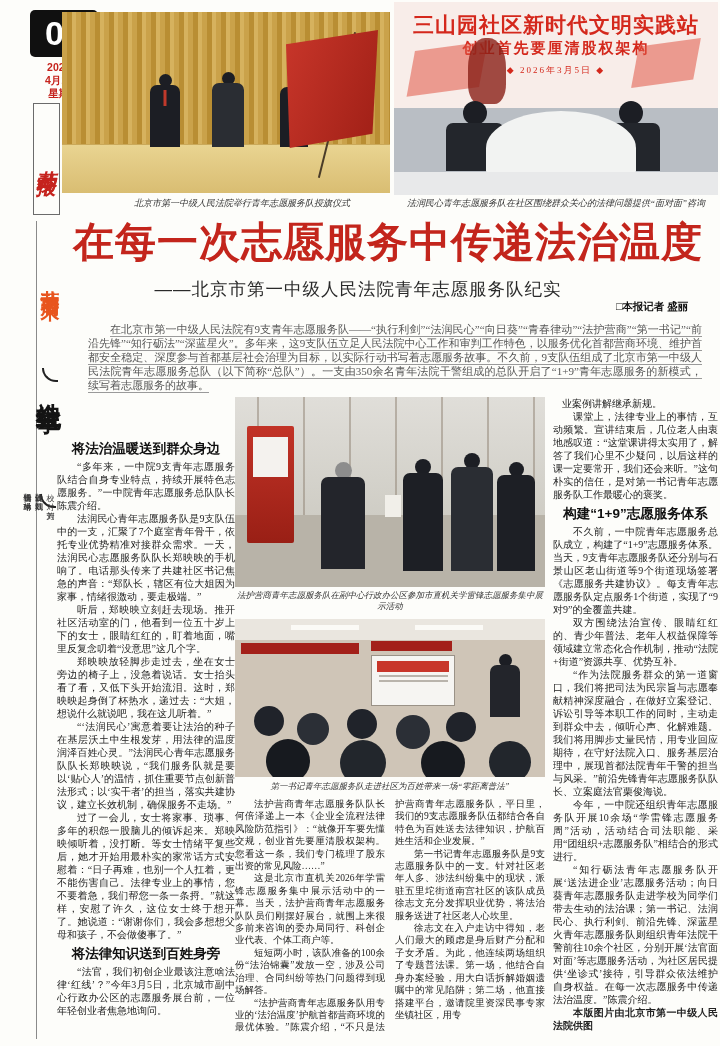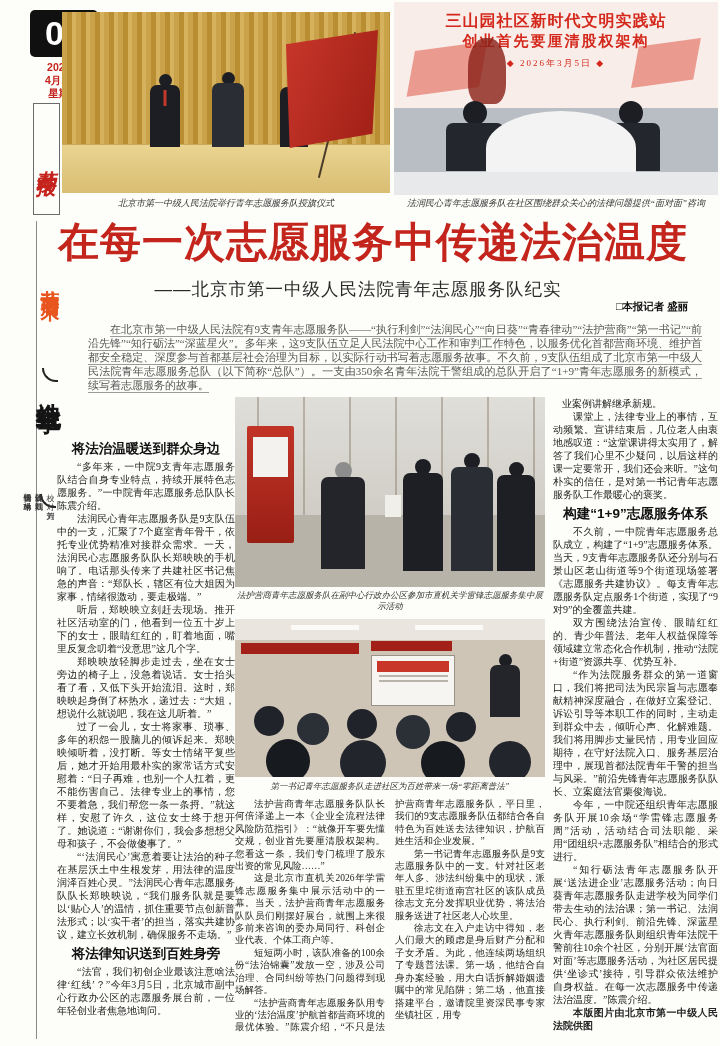--- a/index.html
+++ b/index.html
@@ -43,36 +43,36 @@
   .fig .head { border-radius:50%; background:#1c1e24; margin:0 auto; }
   .fig .torso { border-radius:7px 7px 0 0; background:#1c1e24; margin-top:-2px; }
   .tie { position:absolute; width:3px; height:16px; background:#c0392b; left:50%; transform:translateX(-50%); top:16px; }
   .flagpole { position:absolute; width:2px; height:150px; background:#4a3c28; transform:rotate(14deg); }
   .flagcloth { position:absolute; background:linear-gradient(110deg,#c8362a,#9f1f16);
                clip-path:polygon(0 12%, 100% 0, 94% 88%, 4% 100%); }
 
   #photo2 { left:394px; top:2px; width:324px; height:193px; background:#b9bec4; }
   .banner { position:absolute; inset:0 0 45% 0; background:#f8ede9; text-align:center; }
   .banner .l1 { margin-top:9px; font-family:"Liberation Sans",sans-serif; font-weight:900;
-                font-size:16px; color:#d4281c; letter-spacing:1px; }
+                font-size:21px; color:#d4281c; letter-spacing:1px; }
   .banner .l2 { font-family:"Liberation Sans",sans-serif; font-weight:900; font-size:15px;
                 color:#d4281c; letter-spacing:2px; }
   .banner .dt { margin-top:6px; font-size:9px; color:#d4281c; letter-spacing:2px; }
   .redflagdecor { position:absolute; background:#e05545; opacity:.55; transform:skew(-18deg) rotate(-8deg); }
   .soldier { position:absolute; width:38px; height:66px; background:#8a1f16; opacity:.8;
              border-radius:45% 45% 30% 30%; }
   .tableedge { position:absolute; left:0; right:0; bottom:0; height:12%; background:#e8e9ea; }
   .whitecoat { position:absolute; width:150px; height:74px; background:#f2f3f2; border-radius:50% 50% 20% 20%; }
 
   .capt { font-size:9px; color:#333; font-style:italic; text-align:center; line-height:11px; }
-  #cap1 { left:62px; top:198px; width:328px; }
+  #cap1 { left:78px; top:198px; width:328px; }
   #cap2 { left:394px; top:198px; width:324px; }
 
   
-  .headline { left:58px; top:219px; width:660px; color:#c3251c;
+  .headline { left:58px; top:219px; width:660px; text-align:center; color:#c3251c;
               font-family:"Liberation Sans",sans-serif; font-weight:900; font-size:41px;
               letter-spacing:1px; line-height:1.15; }
   .subhead { left:58px; top:277px; width:600px; text-align:center; color:#2a2a2a;
              font-family:"Liberation Sans",sans-serif; font-size:17.5px; letter-spacing:1px; }
   .byline { left:616px; top:300px; width:100px; font-weight:700; font-size:10.5px;
             font-family:"Liberation Sans",sans-serif; color:#111; }
 
   
   .lead { left:88px; top:323px; width:614px; font-size:11px; line-height:13.9px; color:#555;
           text-align:justify; text-indent:2em;
@@ -180,22 +180,22 @@
 <div class="abs subhead">——北京市第一中级人民法院青年志愿服务队纪实</div>
 <div class="abs byline">□本报记者 盛丽</div>
 <p class="abs lead">在北京市第一中级人民法院有9支青年志愿服务队——“执行利剑”“法润民心”“向日葵”“青春律动”“法护营商”“第一书记”“前沿先锋”“知行砺法”“深蓝星火”。多年来，这9支队伍立足人民法院中心工作和审判工作特色，以服务优化首都营商环境、维护首都安全稳定、深度参与首都基层社会治理为目标，以实际行动书写着志愿服务故事。不久前，9支队伍组成了北京市第一中级人民法院青年志愿服务总队（以下简称“总队”）。一支由350余名青年法院干警组成的总队开启了“1+9”青年志愿服务的新模式，续写着志愿服务的故事。</p>
 
 <div id="colL" class="abs bodytext">
   <div class="colhead">将法治温暖送到群众身边</div>
   <p>“多年来，一中院9支青年志愿服务队结合自身专业特点，持续开展特色志愿服务。”一中院青年志愿服务总队队长陈震介绍。</p>
   <p>法润民心青年志愿服务队是9支队伍中的一支，汇聚了7个庭室青年骨干，依托专业优势精准对接群众需求。一天，法润民心志愿服务队队长郑映映的手机响了。电话那头传来了共建社区书记焦急的声音：“郑队长，辖区有位大姐因为家事，情绪很激动，要走极端。”</p>
   <p>听后，郑映映立刻赶去现场。推开社区活动室的门，他看到一位五十岁上下的女士，眼睛红红的，盯着地面，嘴里反复念叨着“没意思”这几个字。</p>
   <p>郑映映放轻脚步走过去，坐在女士旁边的椅子上，没急着说话。女士抬头看了看，又低下头开始流泪。这时，郑映映起身倒了杯热水，递过去：“大姐，想说什么就说吧，我在这儿听着。”</p>
+  <p>“‘法润民心’寓意着要让法治的种子在基层沃土中生根发芽，用法律的温度润泽百姓心灵。”法润民心青年志愿服务队队长郑映映说，“我们服务队就是要以‘贴心人’的温情，抓住重要节点创新普法形式；以‘实干者’的担当，落实共建协议，建立长效机制，确保服务不走场。”</p>
   <p>过了一会儿，女士将家事、琐事、多年的积怨一股脑儿的倾诉起来。郑映映倾听着，没打断。等女士情绪平复些后，她才开始用最朴实的家常话方式安慰着：“日子再难，也别一个人扛着，更不能伤害自己。法律专业上的事情，您不要着急，我们帮您一条一条捋。”就这样，安慰了许久，这位女士终于想开了。她说道：“谢谢你们，我会多想想父母和孩子，不会做傻事了。”</p>
-  <p>“‘法润民心’寓意着要让法治的种子在基层沃土中生根发芽，用法律的温度润泽百姓心灵。”法润民心青年志愿服务队队长郑映映说，“我们服务队就是要以‘贴心人’的温情，抓住重要节点创新普法形式；以‘实干者’的担当，落实共建协议，建立长效机制，确保服务不走场。”</p>
   <div class="colhead">将法律知识送到百姓身旁</div>
   <p>“法官，我们初创企业最该注意啥法律‘红线’？”今年3月5日，北京城市副中心行政办公区的志愿服务展台前，一位年轻创业者焦急地询问。</p>
 </div>
 
 <div id="colM" class="abs">
   <div id="photoA" class="photo">
     <div class="treeline"></div>
     <div class="redsign">
         <div class="panel"></div>
       </div>

